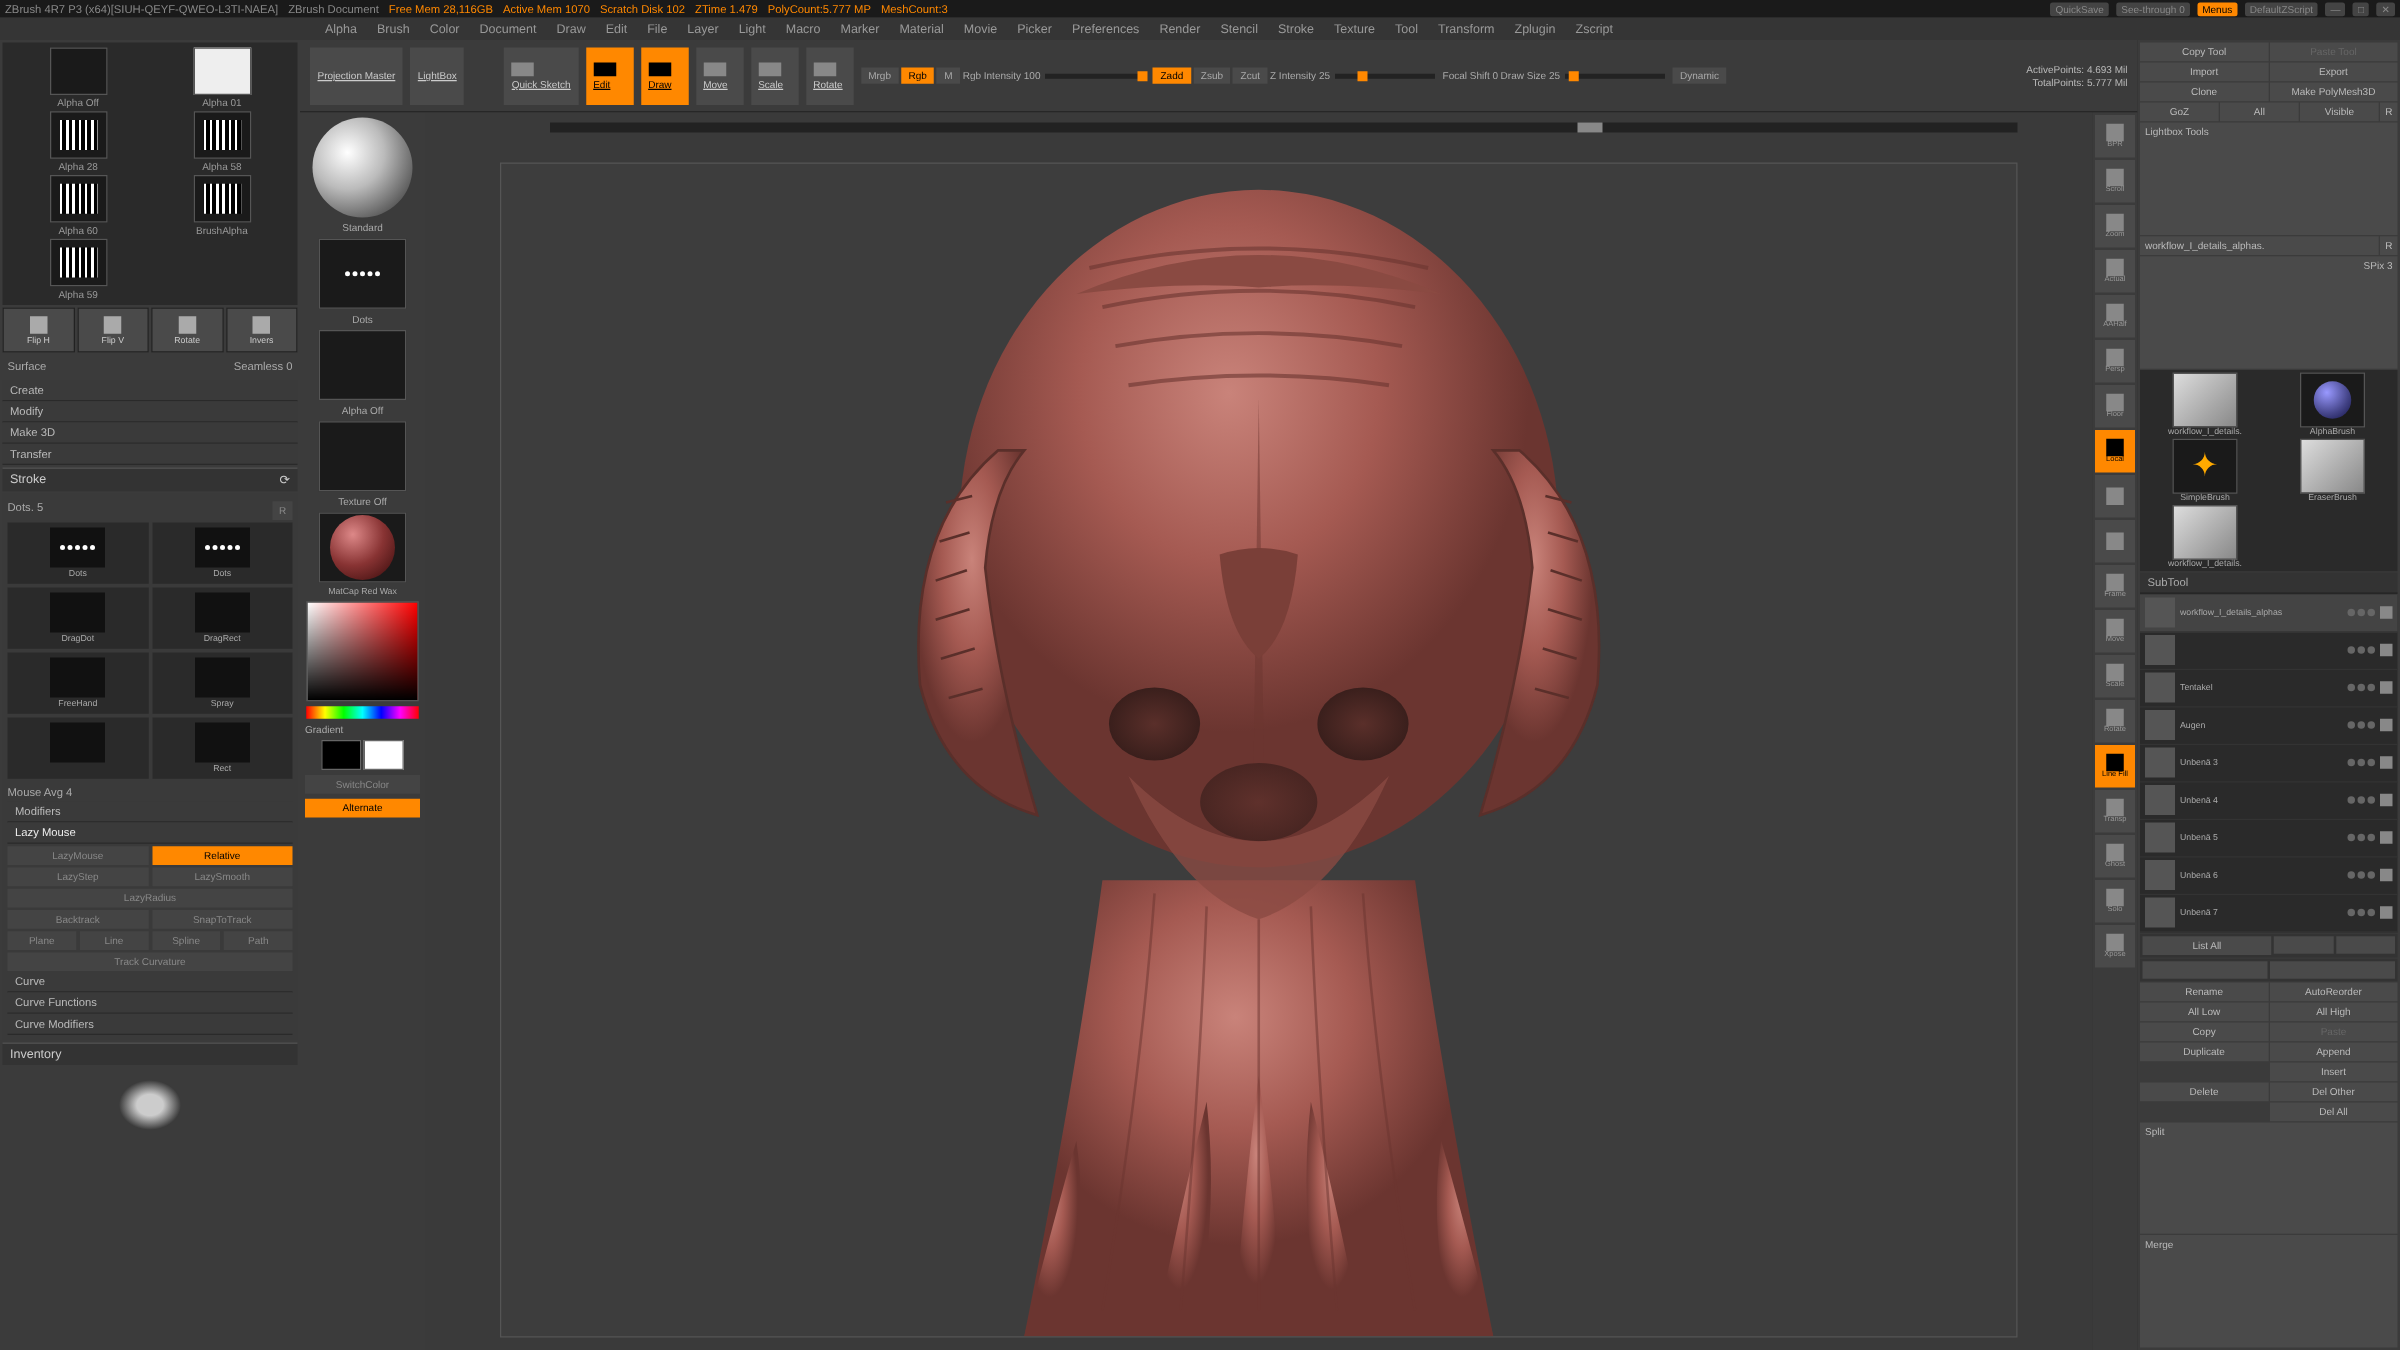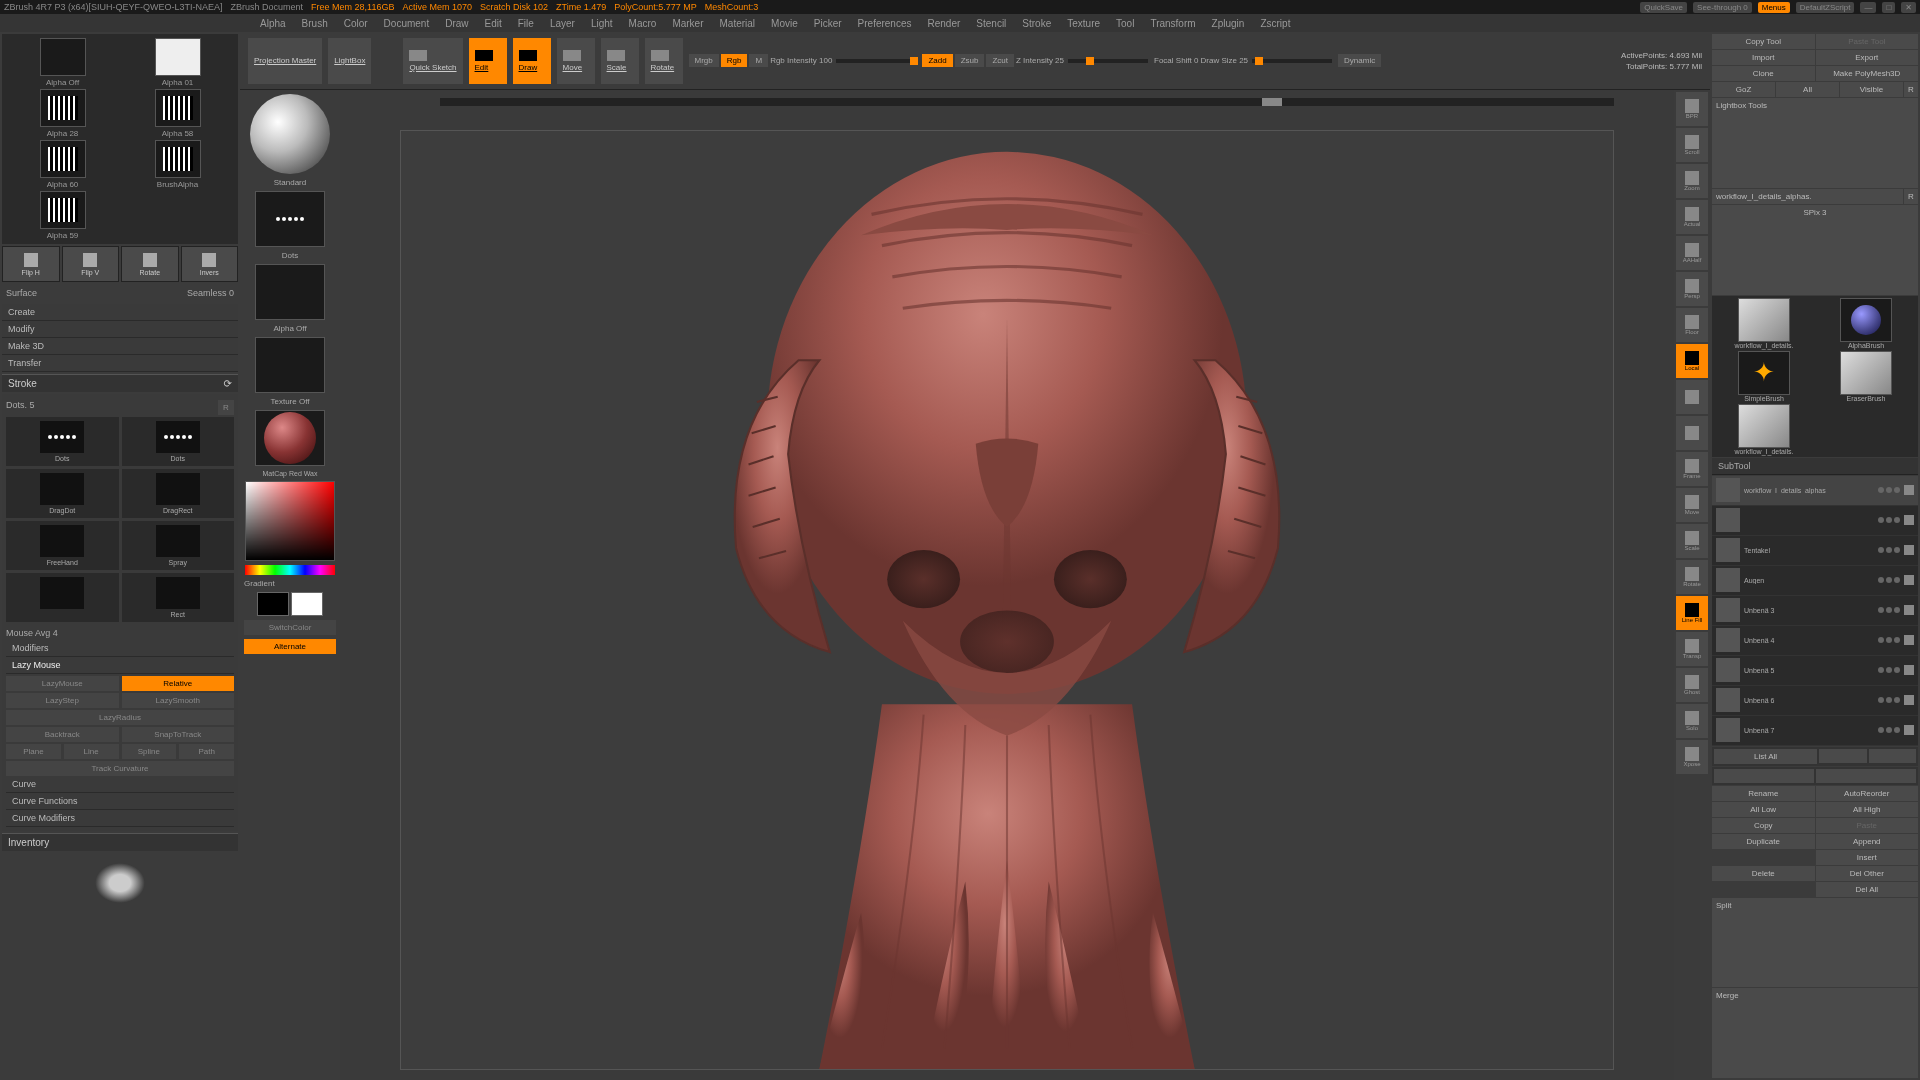--- a/index.html
+++ b/index.html
@@ -580,21 +580,21 @@
         <div class="rp-btn">GoZ</div>
         <div class="rp-btn">All</div>
         <div class="rp-btn">Visible</div>
         <div class="rp-btn r">R</div>
       </div>
     <div class="rp-btn" style="text-align:left">Lightbox Tools</div>
     <div class="rp-row">
         <div class="rp-btn" style="text-align:left">workflow_I_details_alphas.</div>
         <div class="rp-btn r">R</div>
       </div>
-    <div class="rp-btn" style="text-align:center">SPix 3</div>
+    <div class="rp-btn" style="text-align:right">SPix 3</div>
     <div class="tool-grid" id="toolGrid">
         <div class="tool-cell">
           <div class="tool-th" style="background: linear-gradient(135deg, rgb(221, 221, 221), rgb(136, 136, 136));"></div>
           <span>workflow_I_details.</span>
         </div>
         <div class="tool-cell">
           <div class="tool-th">
             <div class="tool-sphere"></div>
           </div>
           <span>AlphaBrush</span>

